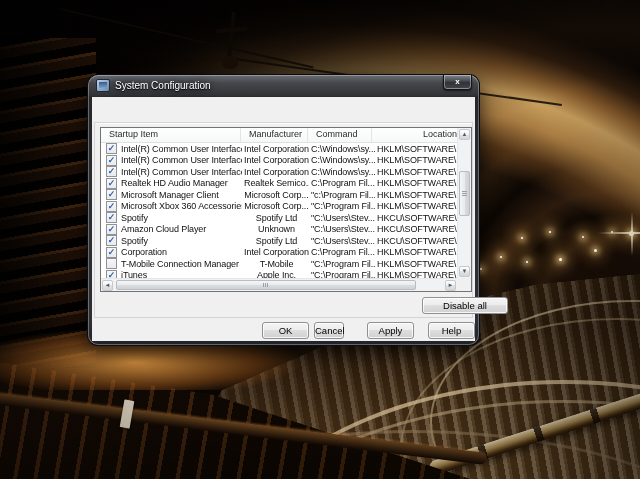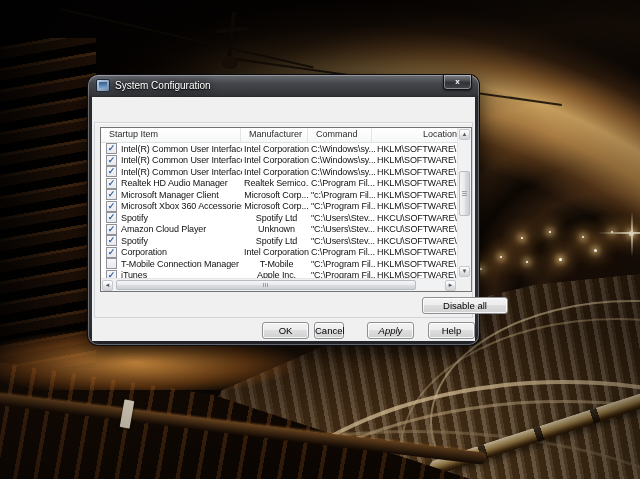--- a/index.html
+++ b/index.html
@@ -126,21 +126,21 @@
     background:repeating-linear-gradient(to right,#9da0a6 0 1px, rgba(0,0,0,0) 1px 2px);}
 
   .w7btn{position:absolute;box-sizing:border-box;border:1px solid #8e9094;border-radius:3px;
     background:linear-gradient(#f4f4f4,#ededed 45%,#dedede 50%,#d0d0d0);
     box-shadow:inset 0 0 0 1px rgba(255,255,255,0.8);
     font-family:"Liberation Sans",sans-serif;font-size:9.5px;color:#000;text-align:center;padding:0;cursor:pointer;}
   .btn-enable{left:196px;top:174px;width:88px;height:17px;}
   .btn-disable{left:293px;top:174px;width:86px;height:17px;margin-left:34px;}
   .btn-ok{left:170px;top:225px;width:47px;height:17px;}
   .btn-cancel{left:222px;top:225px;width:30px;height:17px;}
-  .btn-apply{left:275px;top:225px;width:47px;height:17px;font-style:italic;}
+  .btn-apply{left:275px;top:225px;width:47px;height:17px;}
   .btn-help{left:336px;top:225px;width:47px;height:17px;}
 </style>
 </head>
 <body>
 
 <div class="stage">
 
   <div class="bg">
     <div class="left-pipes"></div>
     <div class="tracks"></div>

